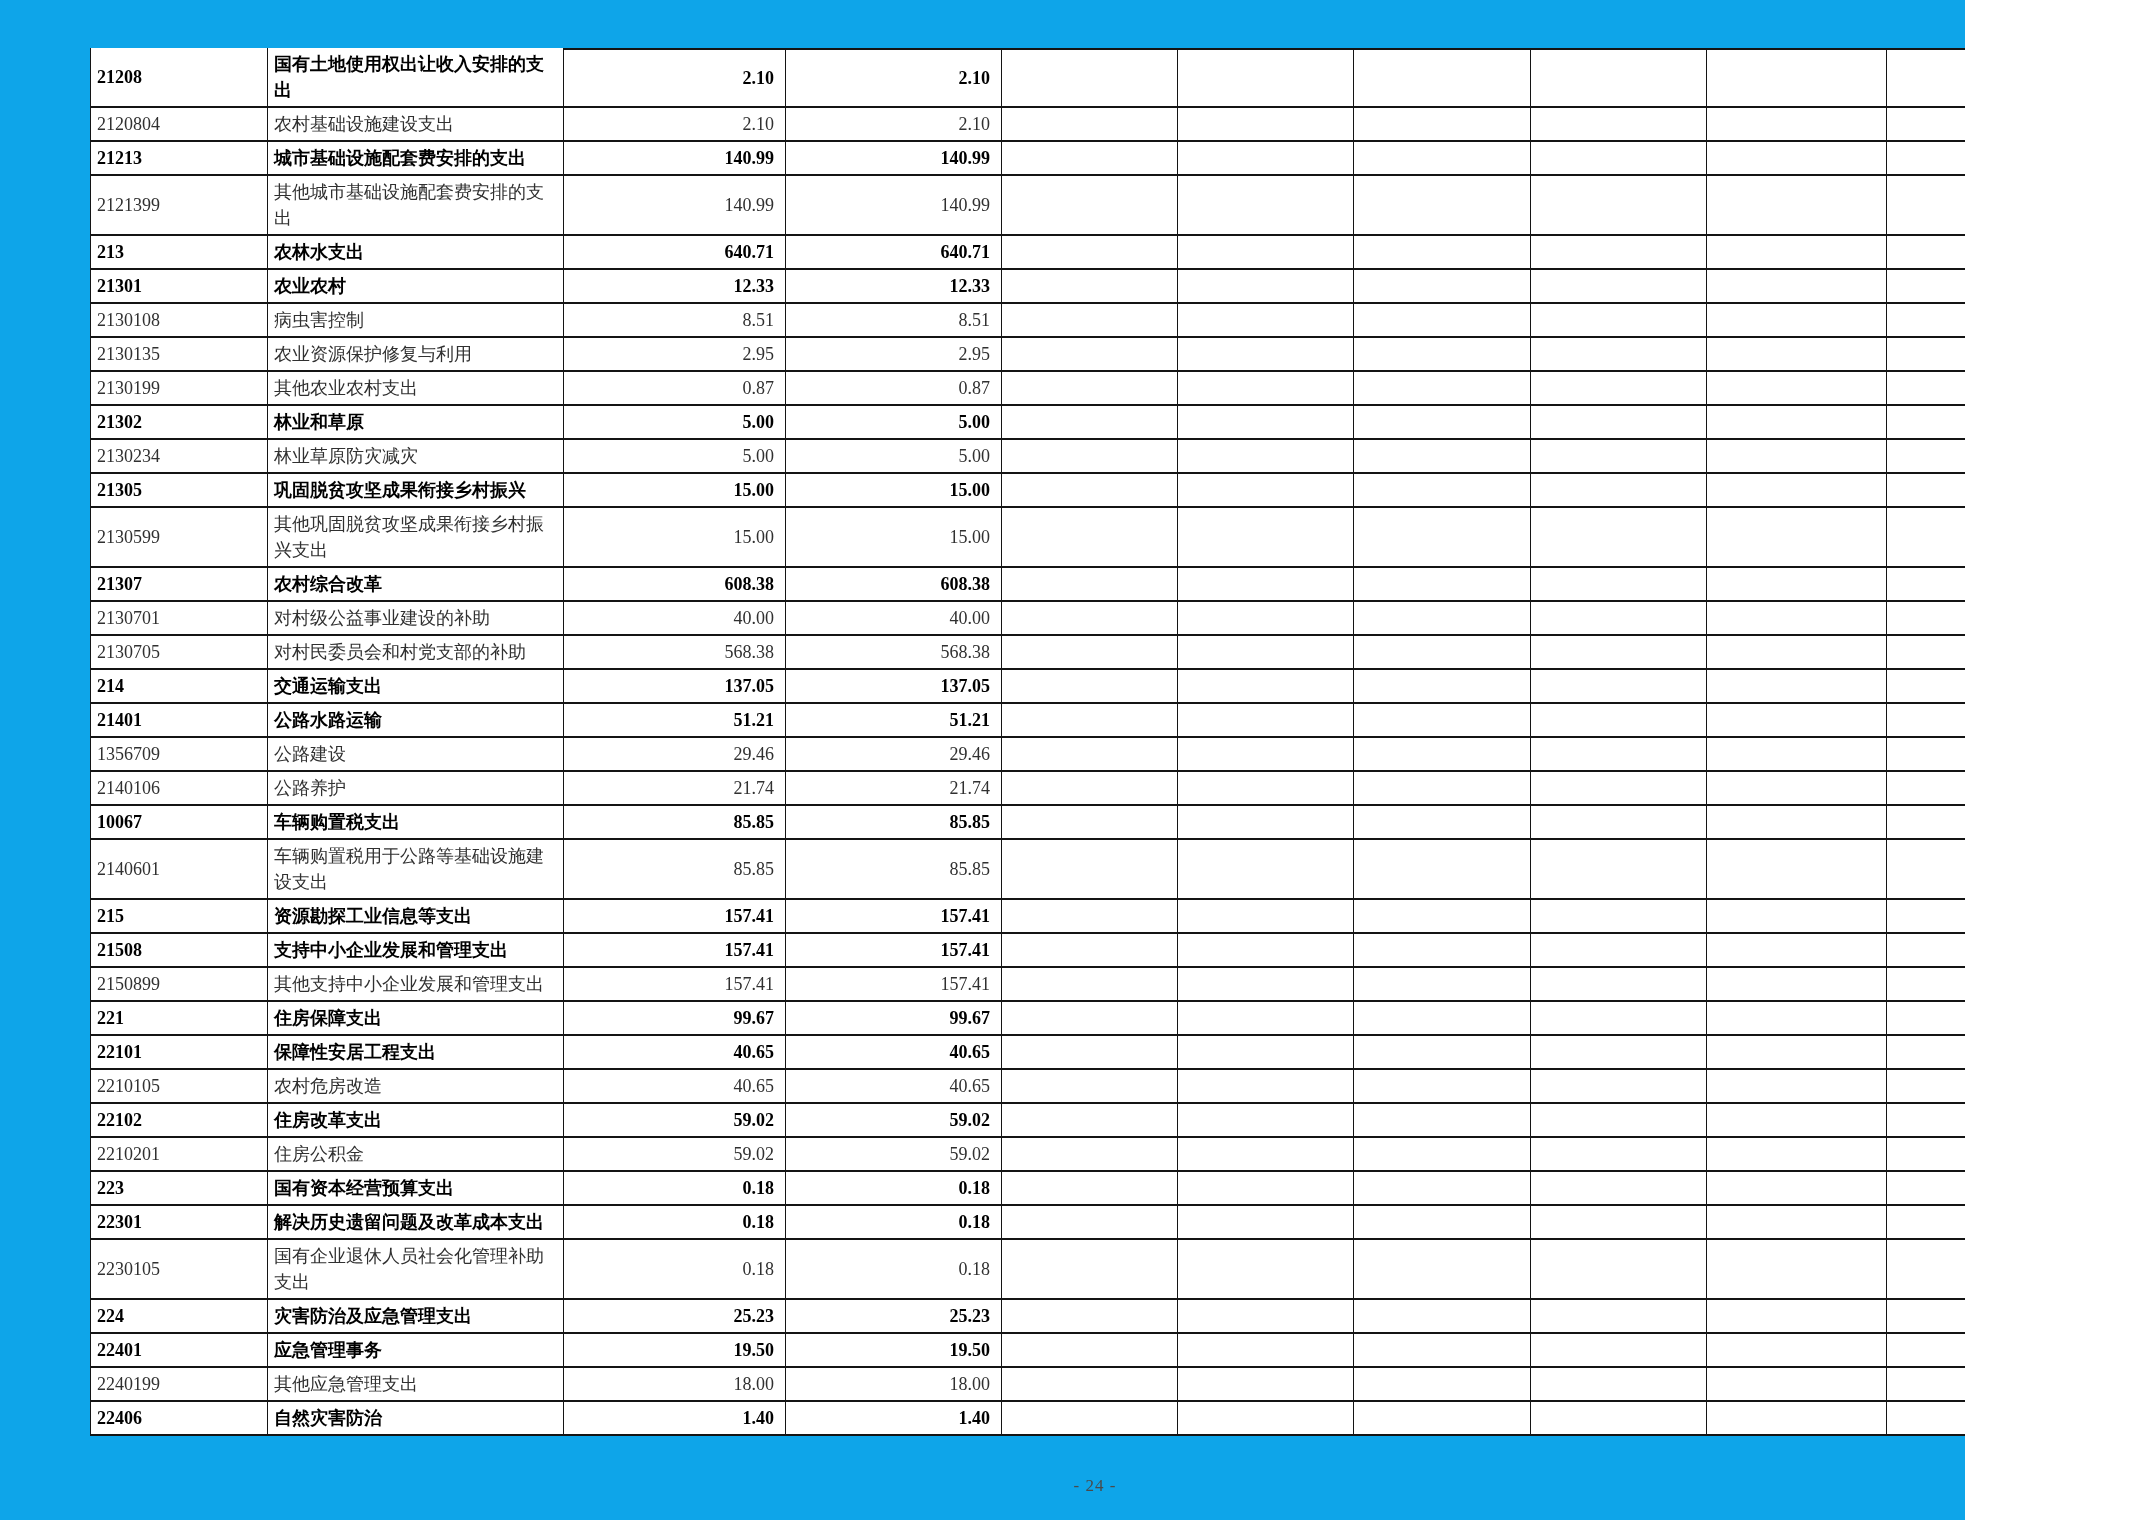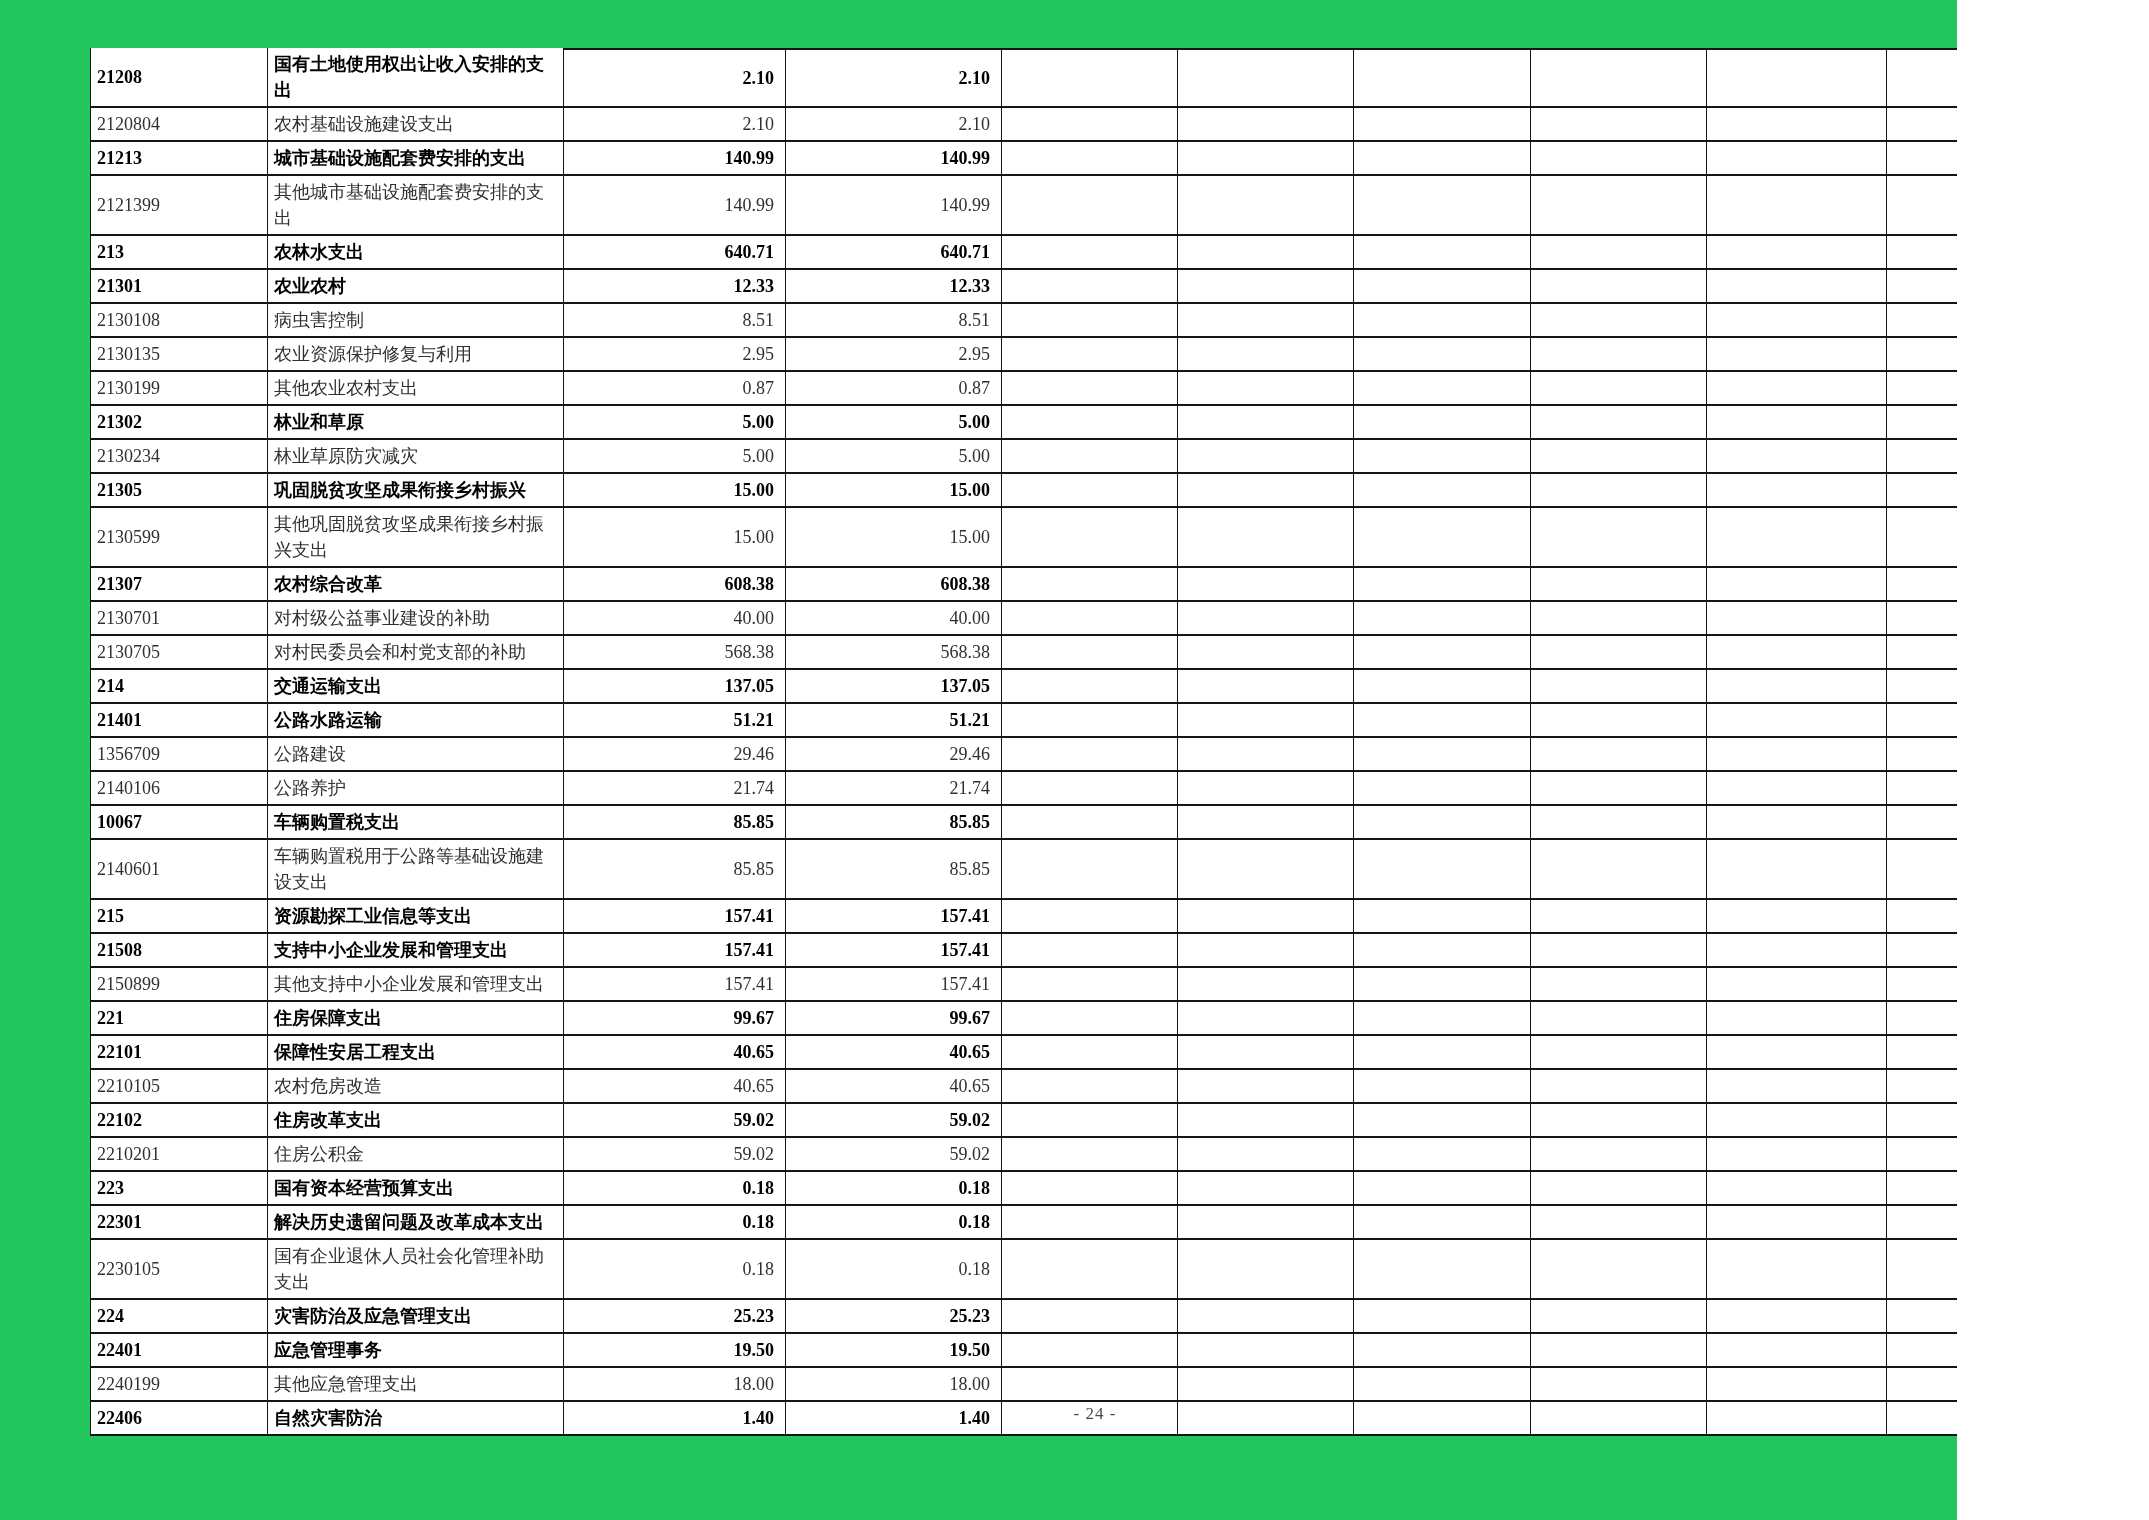--- a/index.html
+++ b/index.html
@@ -1,37 +1,38 @@
 <!DOCTYPE html>
 <html><head>
 <meta charset="utf-8">
 <style>
   html,body{margin:0;padding:0;background:#ffffff;}
   .sheet{
-    position:relative;width:1957px;height:1520px;background:#22c55e;overflow:hidden;
+    position:relative;width:1957px;height:1520px;background:#0ea5e9;overflow:hidden;
     font-family:"Liberation Serif","DejaVu Serif",serif;
+    padding-left:8px;
   }
   table.budget{
     position:absolute;left:90px;top:48px;width:2010px;
     table-layout:fixed;border-collapse:separate;border-spacing:0;
   }
   td{
     box-sizing:border-box;height:34px;vertical-align:middle;
     font-size:18px;line-height:26px;color:#303030;
     padding:3px 5px;overflow:hidden;word-break:break-all;
     border-right:1px solid #141414;border-bottom:2px solid #141414;
     background:#ffffff;
   }
   td.c0{padding-left:6px;border-left:1px solid #141414;}
   td.c1{padding:3px 9px 3px 6px;margin-top:19px;}
   td.c2,td.c3{text-align:right;padding-right:11px;}
   tr.em td{font-weight:bold;color:#000000;}
   tbody tr:first-child td.top{border-top:2px solid #141414;}
   .footer{
-    position:absolute;left:90px;top:1404px;width:2010px;text-align:center;
+    position:absolute;left:90px;top:1476px;width:2010px;text-align:center;
     font-size:17px;color:#4a4a4a;letter-spacing:1px;
   }
 </style>
 </head>
 <body>
 
 <div class="sheet">
 
   <table class="budget">
     <colgroup>

